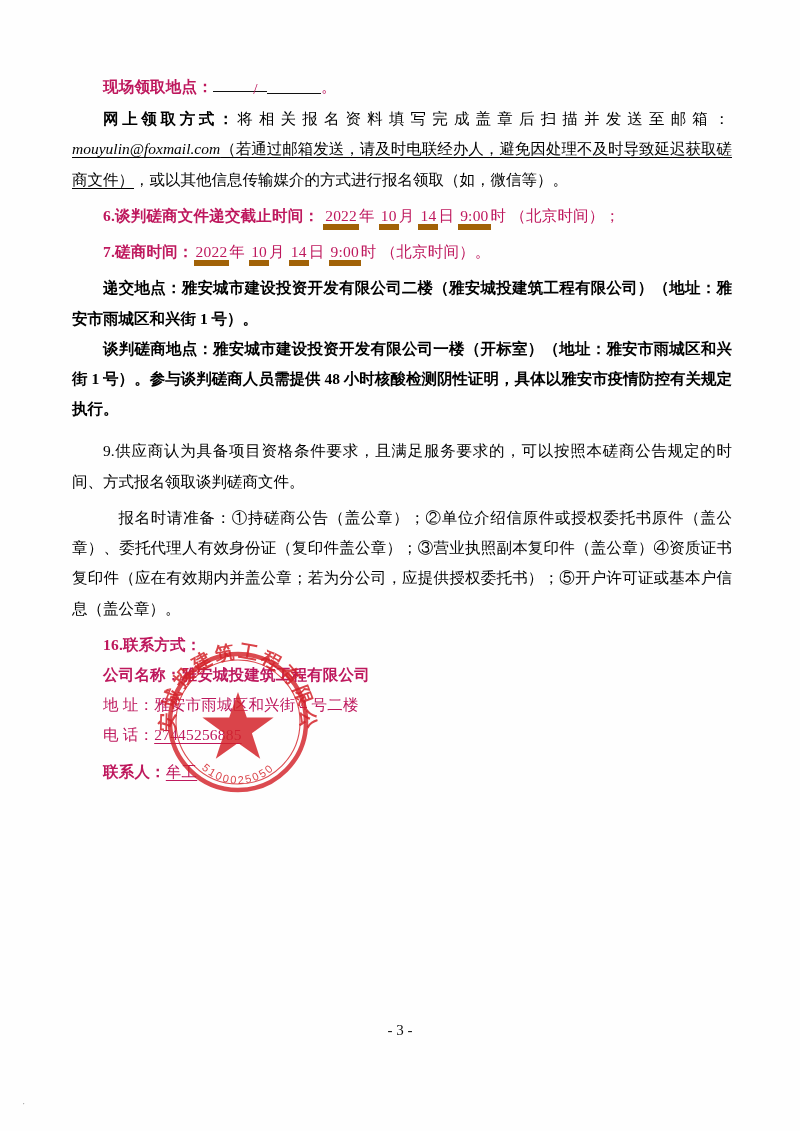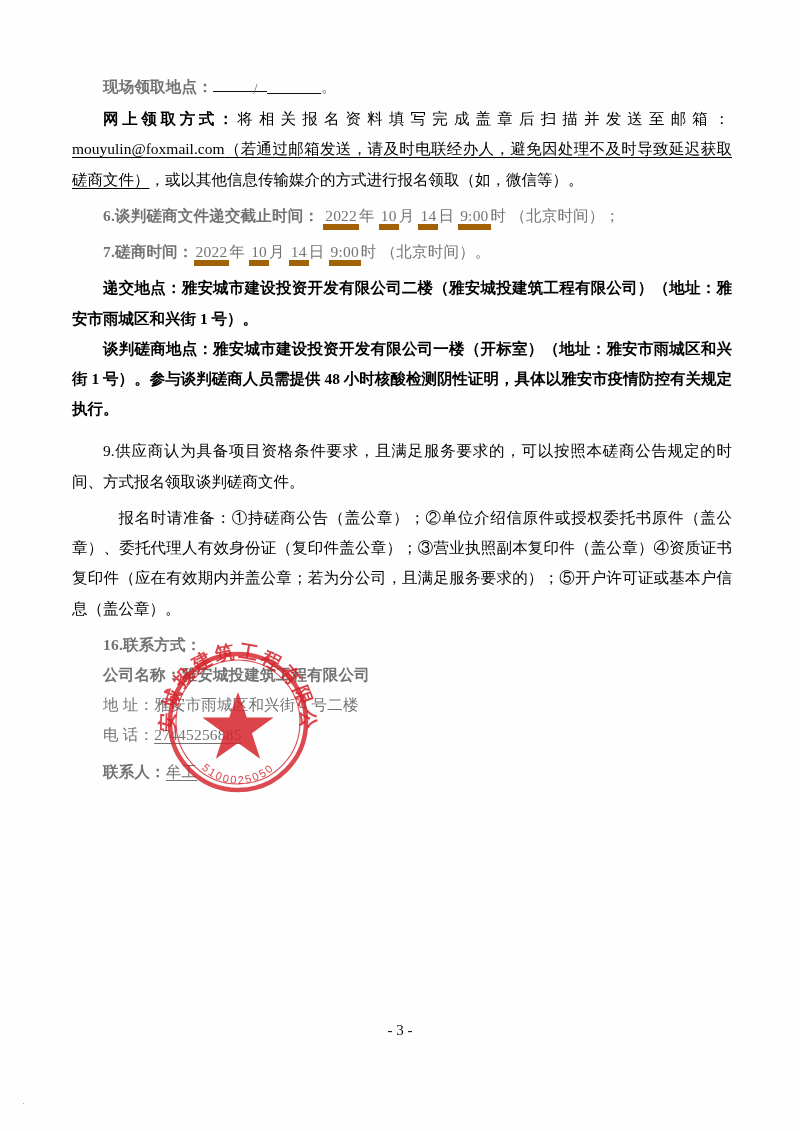--- a/index.html
+++ b/index.html
@@ -20,21 +20,21 @@
   }
   .content {
     position: absolute;
     left: 72px;
     top: 72px;
     width: 660px;
   }
   .line {
     font-size: 15.5px;
     line-height: 1.95;
-    color: #737373;
+    color: #be185d;
     letter-spacing: 0.2px;
   }
   .indent {
     text-indent: 2em;
   }
   .b {
     font-weight: bold;
   }
   .u {
     text-decoration: underline;
@@ -60,20 +60,21 @@
   }
   .para {
     font-size: 15.5px;
     line-height: 1.95;
     text-align: justify;
   }
   .mail {
     text-decoration: underline;
     text-underline-offset: 3px;
     font-family: "Liberation Serif", serif;
+    font-style: italic;
   }
   .gap-small { height: 6px; }
   .gap-med { height: 12px; }
   .pagenum {
     position: absolute;
     left: 0;
     right: 0;
     top: 1022px;
     text-align: center;
     font-size: 15px;
@@ -151,21 +152,21 @@
 
     <div class="gap-med"></div>
 
     <div class="para indent">
       <span>9.供应商认为具备项目资格条件要求，且满足服务要求的，可以按照本磋商公告规定的时间、方式报名领取谈判磋商文件。</span>
     </div>
 
     <div class="gap-small"></div>
 
     <div class="para" style="text-indent:3em">
-      <span>报名时请准备：①持磋商公告（盖公章）；②单位介绍信原件或授权委托书原件（盖公章）、委托代理人有效身份证（复印件盖公章）；③营业执照副本复印件（盖公章）④资质证书复印件（应在有效期内并盖公章；若为分公司，且满足服务要求的）；⑤开户许可证或基本户信息（盖公章）。</span>
+      <span>报名时请准备：①持磋商公告（盖公章）；②单位介绍信原件或授权委托书原件（盖公章）、委托代理人有效身份证（复印件盖公章）；③营业执照副本复印件（盖公章）④资质证书复印件（应在有效期内并盖公章；若为分公司，应提供授权委托书）；⑤开户许可证或基本户信息（盖公章）。</span>
     </div>
 
     <div class="gap-small"></div>
 
     <div class="line indent b">16.联系方式：</div>
 
     <div class="line indent">
       <span class="b">公司名称：</span><span class="b">雅安城投建筑工程有限公司</span>
     </div>
 

